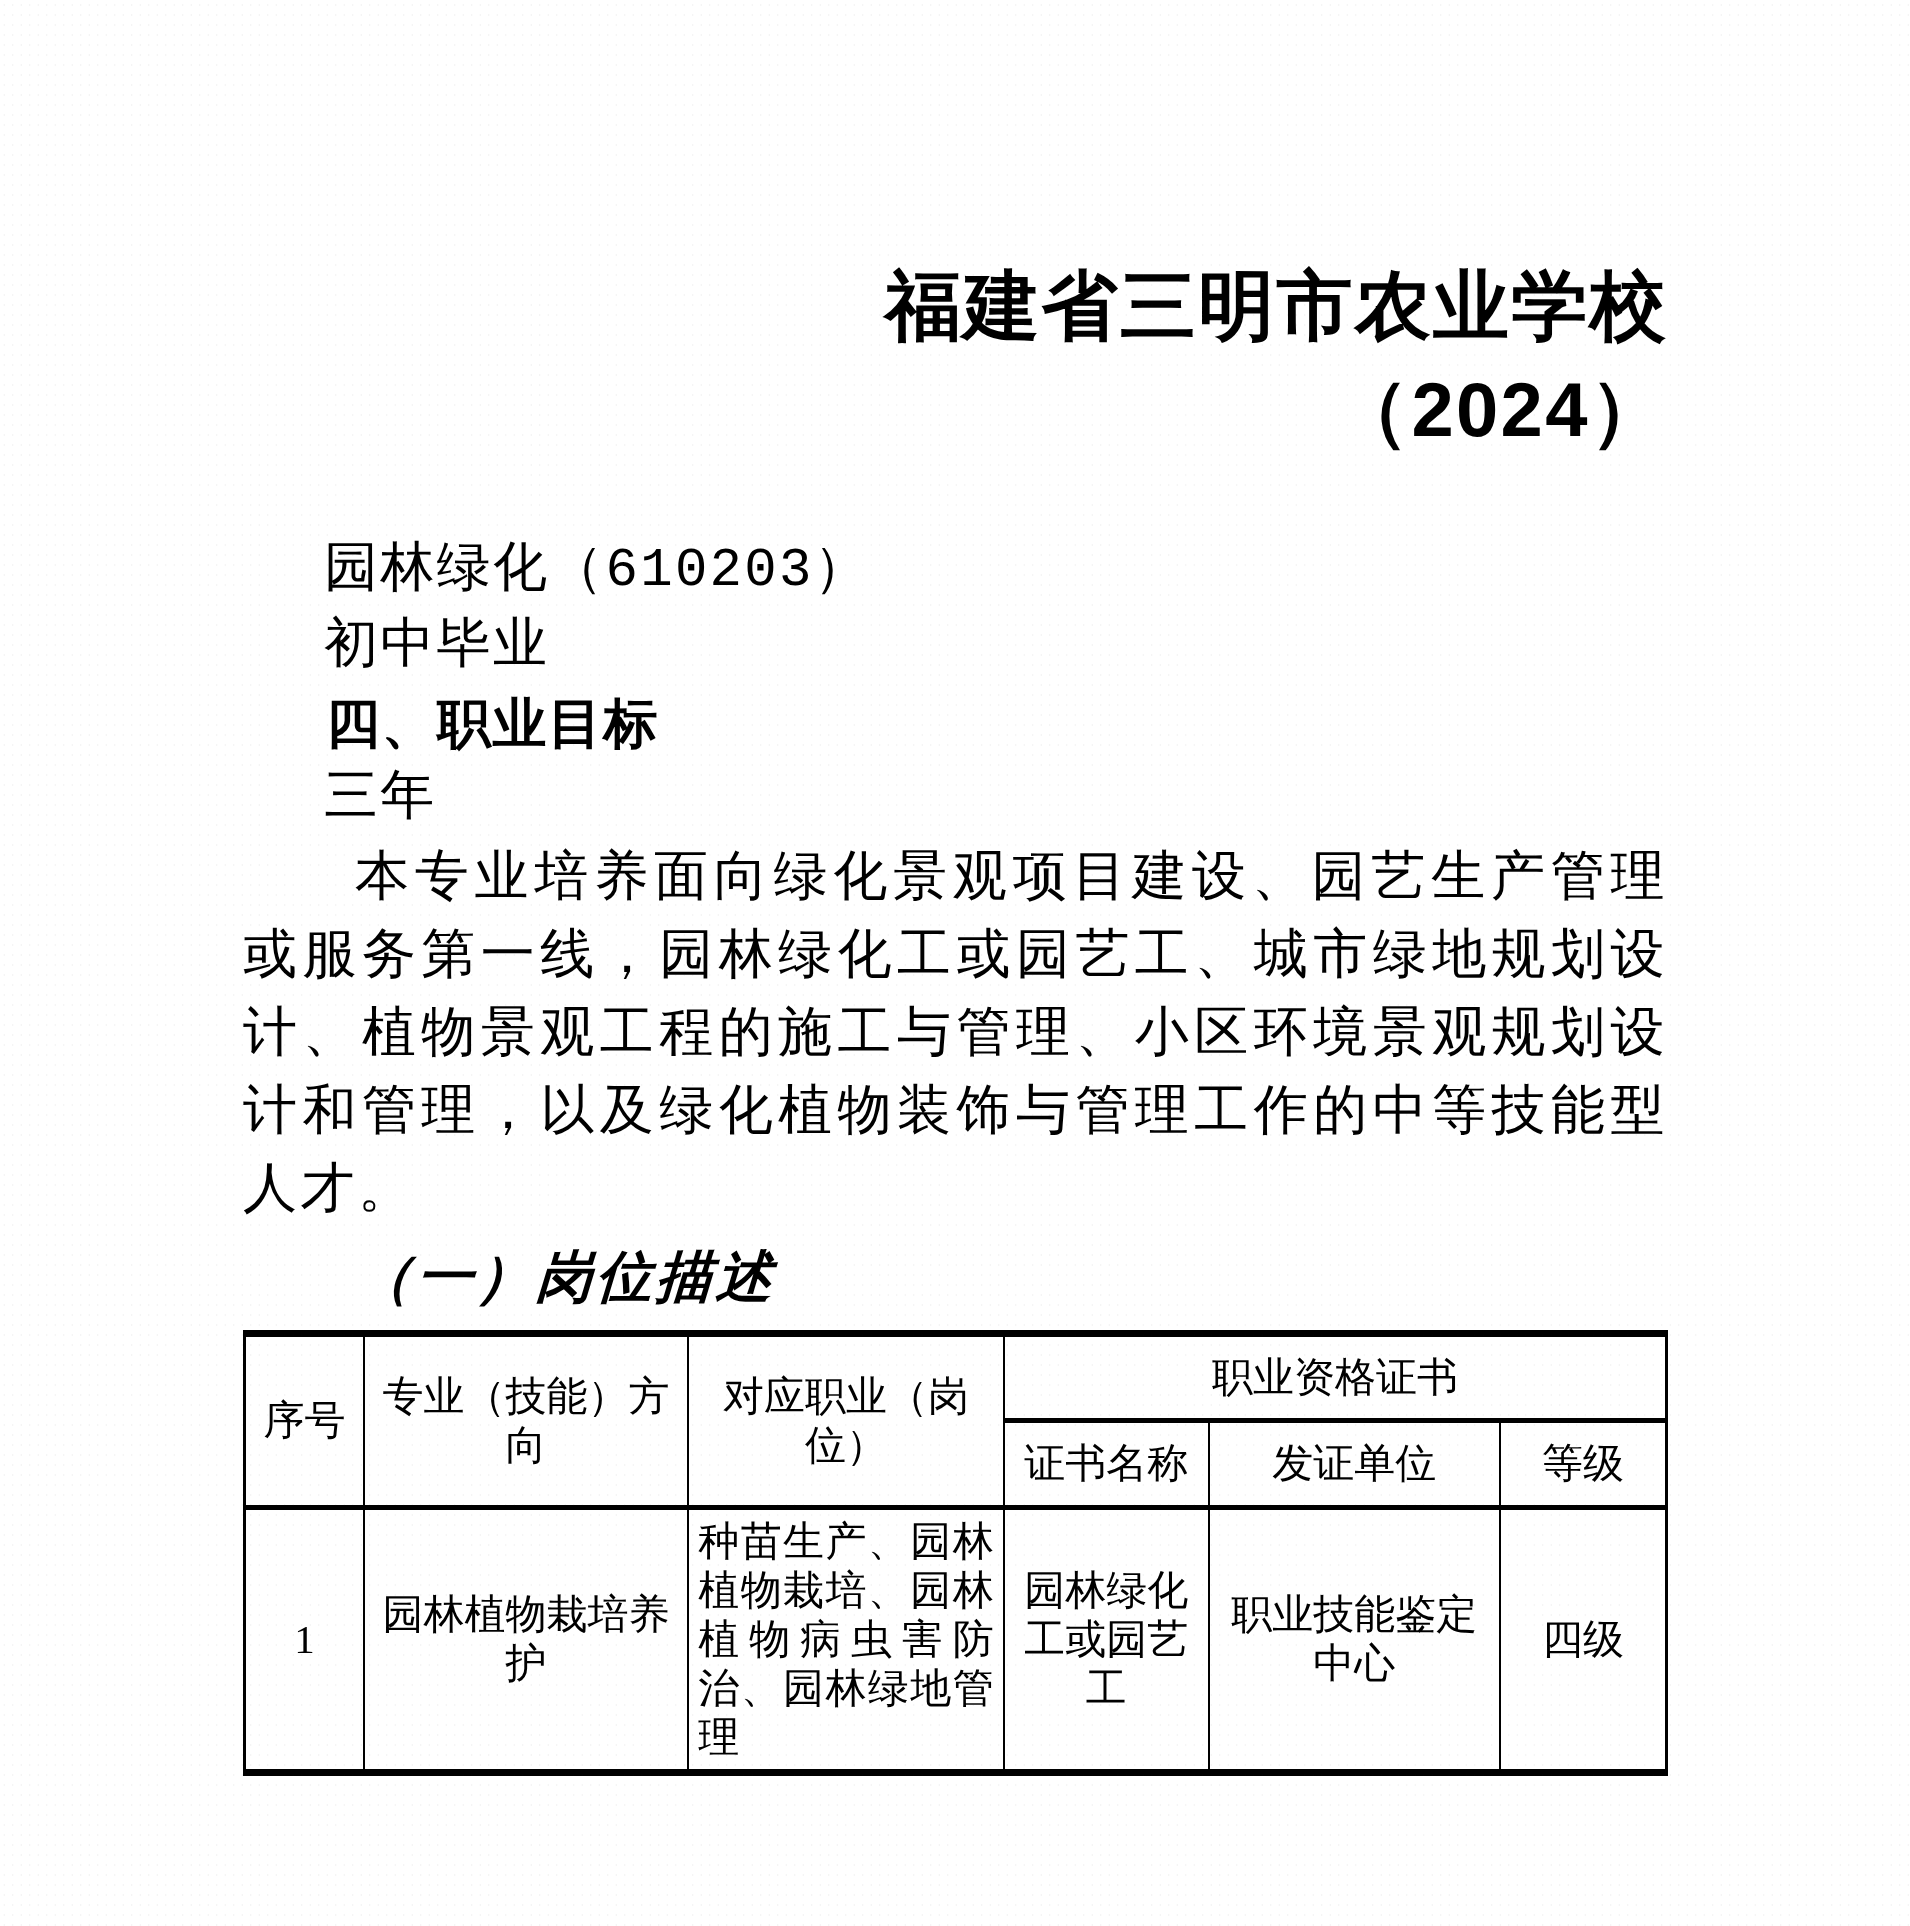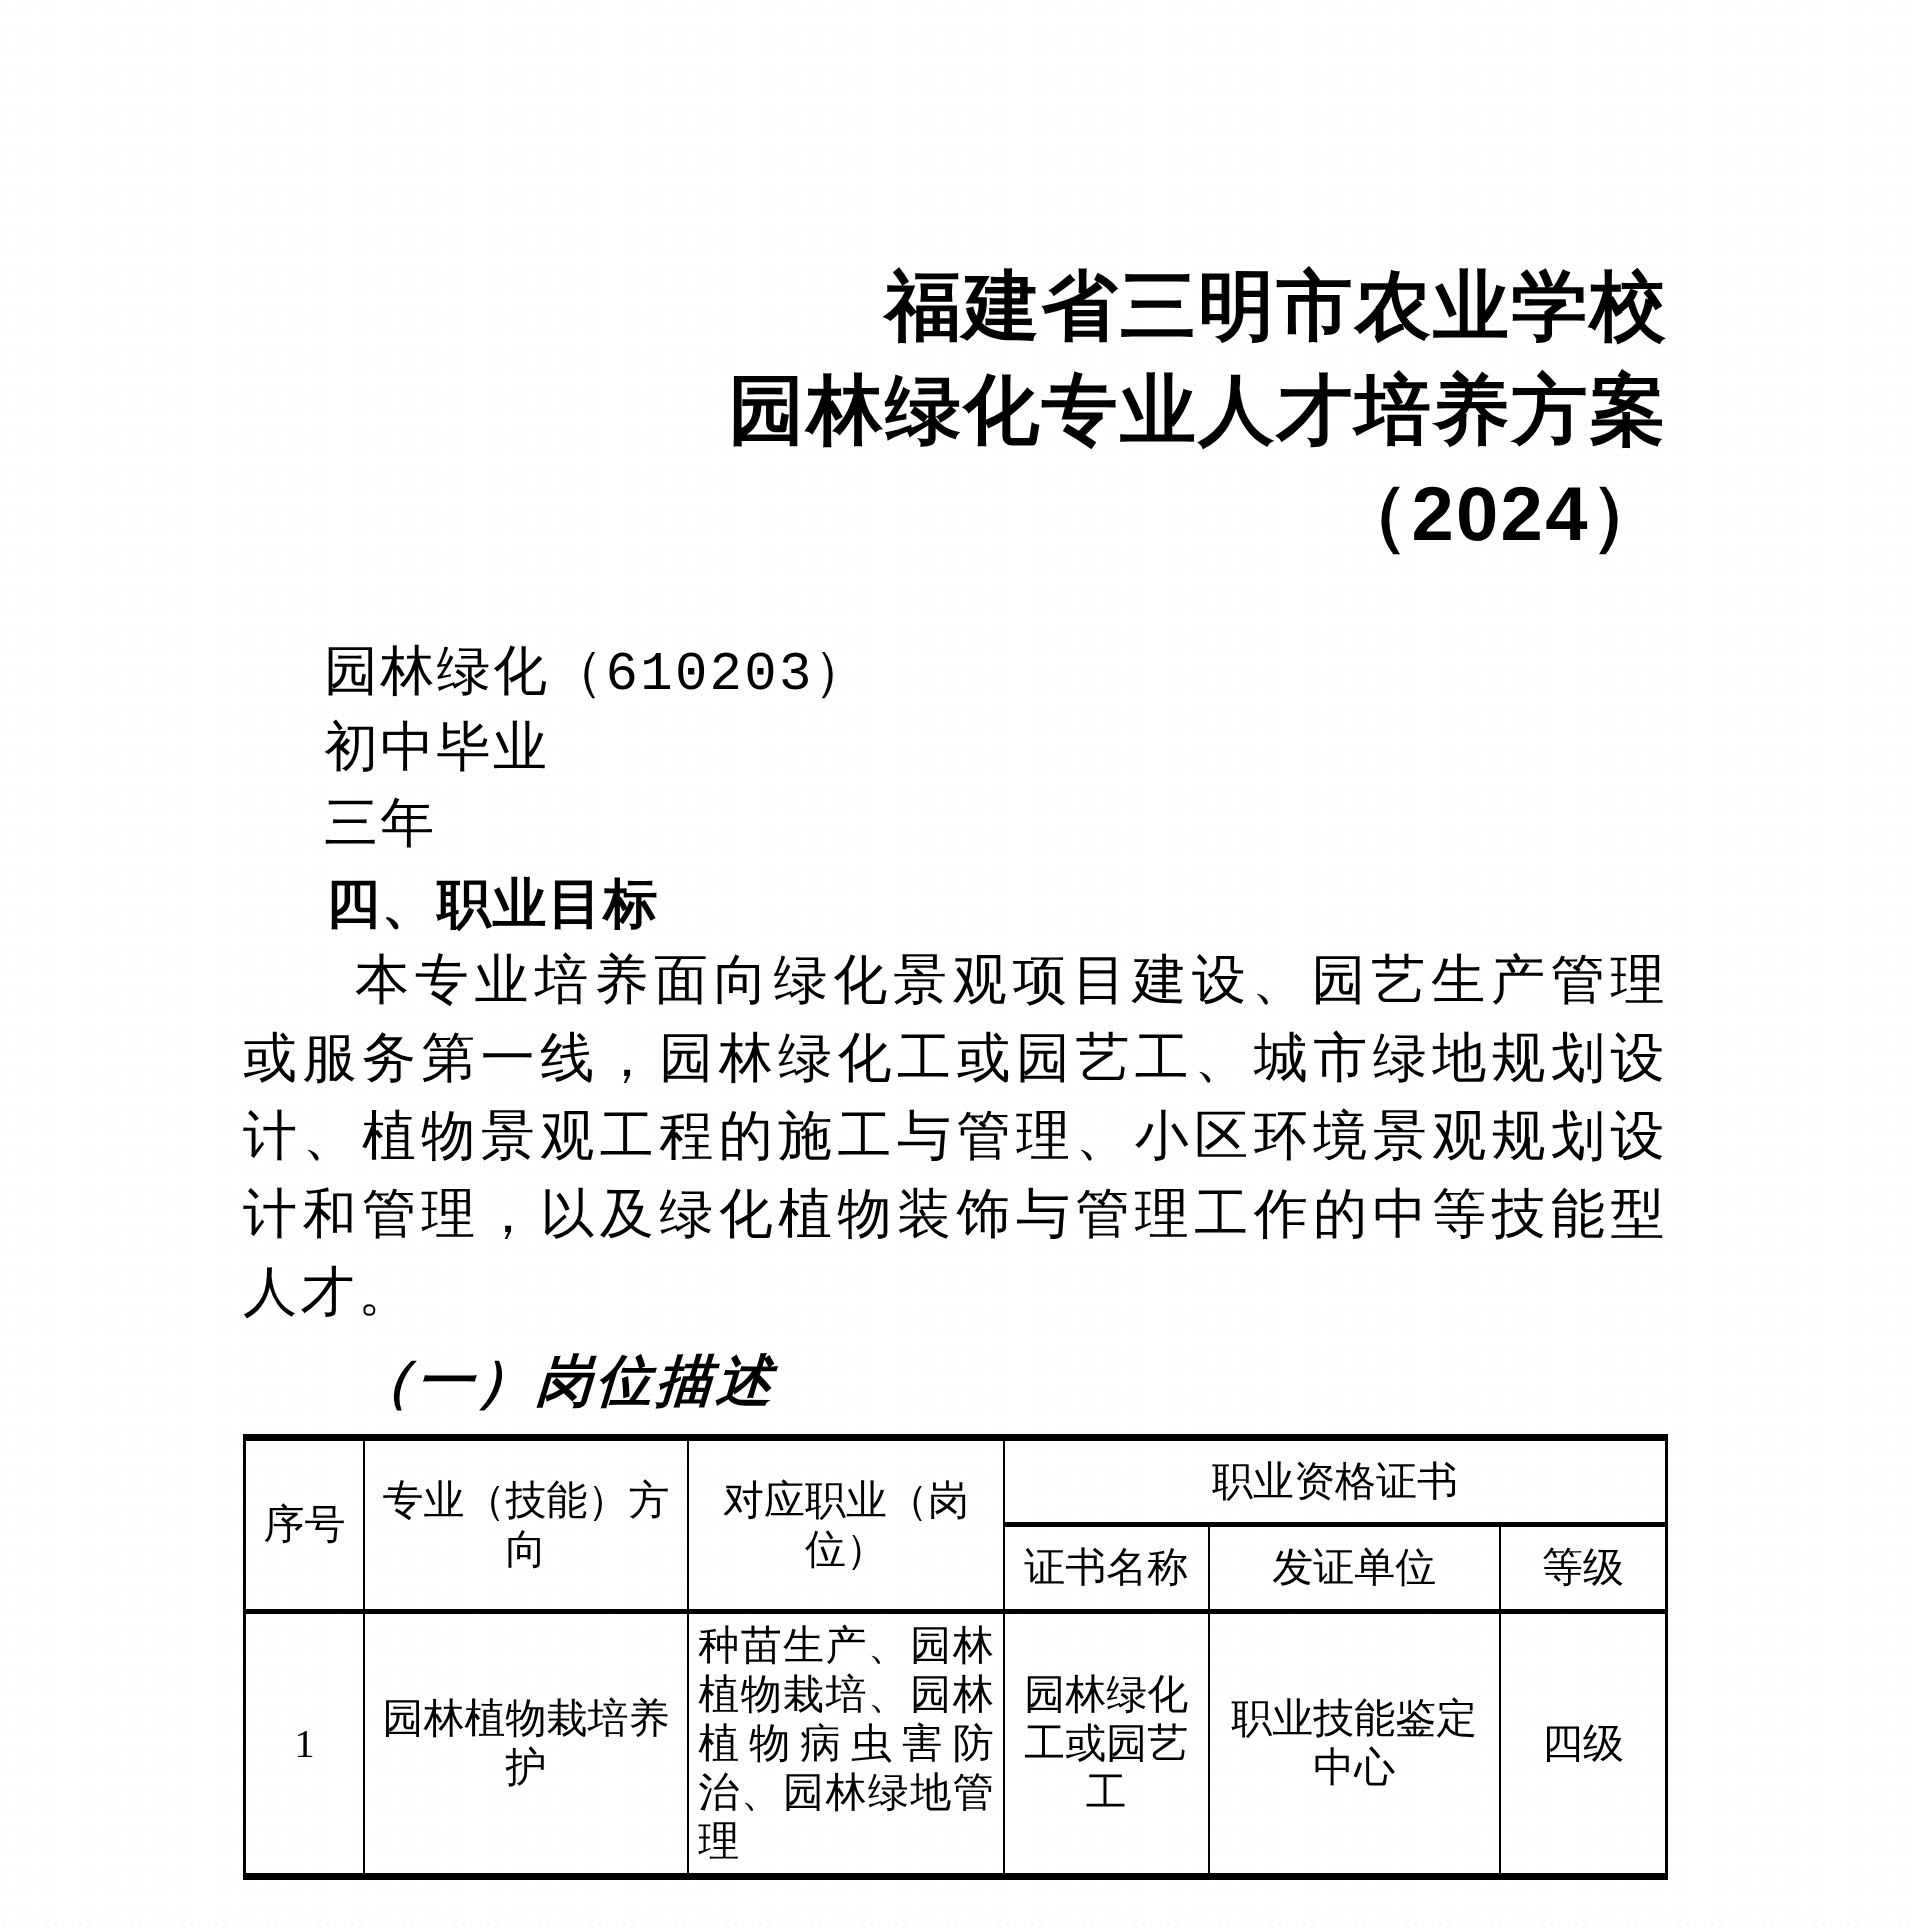--- a/index.html
+++ b/index.html
@@ -80,29 +80,28 @@
 </style>
 </head>
 <body>
 
 <div class="scan-texture"></div>
 
 <div class="content">
 
   <div class="title-block">
     <div>福建省三明市农业学校</div>
-    <div>园林绿化专业人才培养方案</div>
     <div>（2024）</div>
   </div>
 
   <div class="sections">
     <div class="doc-line sec-body">园林绿化（610203）</div>
     <div class="doc-line sec-body">初中毕业</div>
+    <div class="doc-line sec-heading">四、职业目标</div>
     <div class="doc-line sec-body">三年</div>
-    <div class="doc-line sec-heading">四、职业目标</div>
     <div class="para">本专业培养面向绿化景观项目建设、园艺生产管理或服务第一线，园林绿化工或园艺工、城市绿地规划设计、植物景观工程的施工与管理、小区环境景观规划设计和管理，以及绿化植物装饰与管理工作的中等技能型人才。</div>
   </div>
 
   <div class="sub-heading">（一）岗位描述</div>
 
   <table class="t1">
     <colgroup>
       <col style="width:8.4%">
         <col style="width:22.8%">
         <col style="width:22.2%">

